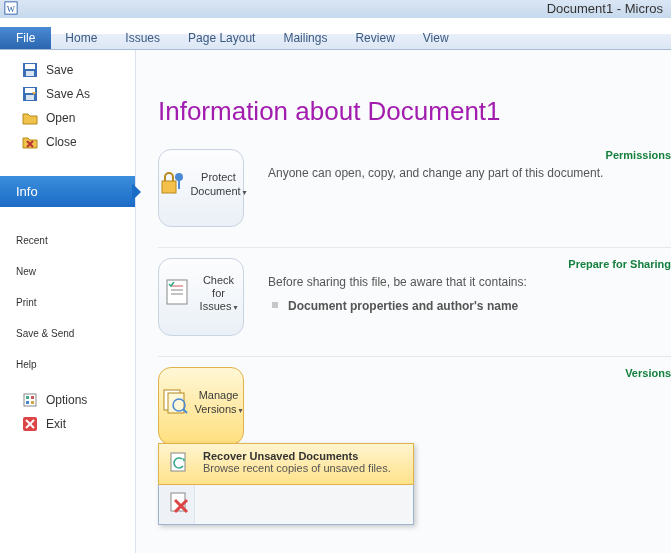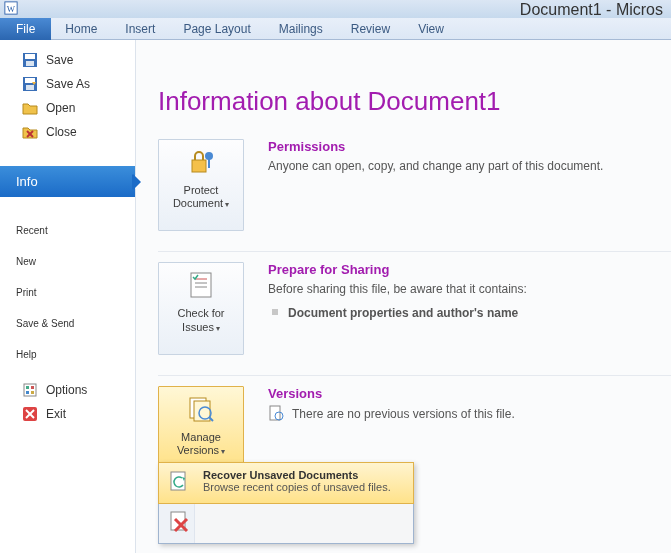--- a/index.html
+++ b/index.html
@@ -1,46 +1,46 @@
 <!DOCTYPE html>
 <html><head>
 <meta charset="utf-8">
 <style>
   * { box-sizing: border-box; margin: 0; padding: 0; }
   body { font-family: "Segoe UI", Tahoma, sans-serif; font-size: 12px; color: #333; background: #fff; width: 671px; height: 553px; overflow: hidden; position: relative; }
   
   .titlebar { height: 18px; background: linear-gradient(#dbe6f4, #c6d9ed); position: relative; }
   .win-icon { position: absolute; left: 4px; top: 1px; width: 14px; height: 14px; }
-  .title-text { position: absolute; right: 8px; top: 1px; font-size: 16px; color: #333; }
-  
-  .ribbon { height: 22px; background: linear-gradient(#e8eff9, #dce7f5); border-bottom: 1px solid #a6bad5; display: flex; align-items: flex-start; }
+  .title-text { position: absolute; right: 8px; top: 1px; font-size: 13px; color: #333; }
+  
+  .ribbon { height: 16px; background: linear-gradient(#e8eff9, #dce7f5); border-bottom: 1px solid #a6bad5; display: flex; align-items: flex-end; margin-top: 16px; }
   .ribbon-tab { padding: 4px 14px; font-size: 12px; color: #3b5a82; cursor: default; }
   .ribbon-tab.file { background: linear-gradient(#4a8ad4, #2b66b0); color: #fff; padding: 4px 16px; }
   
   .main { display: flex; height: calc(553px - 40px); }
   
   .sidebar { width: 135px; background: #fff; position: relative; }
   .side-sec { padding: 8px 0 4px 0; }
   .side-item { display: flex; align-items: center; padding: 4px 10px 4px 22px; gap: 8px; font-size: 12px; color: #333; position: relative; }
   .side-item .ico { width: 16px; height: 16px; flex-shrink: 0; }
   .side-info { background: linear-gradient(#3b8edb, #1b6bc7); color: #fff; padding: 8px 16px; font-size: 13px; position: relative; margin: 18px 0; }
   .side-info-arrow { position: absolute; right: -7px; top: 50%; margin-top: -7px; width: 0; height: 0; border-top: 7px solid transparent; border-bottom: 7px solid transparent; border-left: 7px solid #fff; filter: drop-shadow(-1px 0 0 #1b6bc7); }
   .side-info-arrow::before { content:''; position:absolute; left:-9px; top:-8px; border-top:8px solid transparent; border-bottom:8px solid transparent; border-left:8px solid #1b6bc7; }
   .side-link { padding: 10px 16px; font-size: 10px; color: #333; }
   
   .content { flex: 1; background: #fafbfc; border-left: 1px solid #dce3ec; padding: 22px 0 0 22px; overflow: hidden; }
   .content h1 { font-size: 26px; font-weight: normal; color: #a21caf; margin-bottom: 22px; margin-top: 24px; }
   .section { display: flex; gap: 24px; padding: 10px 0 20px 0; border-top: 1px solid #e5e9ef; }
   .section:first-of-type { border-top: none; padding-top: 0; }
-  .bigbtn { width: 86px; min-height: 78px; border: 1px solid #c8d4e2; background: linear-gradient(#fdfdfe, #eaf0f7); border-radius: 1px; display: flex; flex-direction: column; align-items: center; justify-content: center; padding: 6px 2px 20px; gap: 3px; }
+  .bigbtn { width: 86px; min-height: 78px; border: 1px solid #c8d4e2; background: linear-gradient(#fdfdfe, #eaf0f7); border-radius: 13px; display: flex; align-items: center; justify-content: center; padding: 6px 2px 13px; gap: 3px; }
   .bigbtn.active { background: linear-gradient(#fff7d6, #ffdf7e); border-color: #e0b24a; }
   .bigbtn-label { font-size: 11px; text-align: center; line-height: 1.2; color: #3b3b3b; }
   .bigbtn .chev { font-size: 8px; color: #555; margin-left: 2px; }
   .sec-body { flex: 1; }
-  .sec-title { font-size: 13px; font-weight: bold; color: #a21caf; margin-bottom: 4px; }
+  .sec-title { font-size: 11px; font-weight: bold; color: #15803d; margin-bottom: 4px; text-align: right; }
   .sec-text { font-size: 12px; color: #555; line-height: 1.4; }
   .sec-bullets { margin: 6px 0 12px 4px; font-weight: bold; }
   .sec-bullets li { list-style: none; font-size: 12px; color: #555; padding-left: 16px; position: relative; line-height: 1.5; }
   .sec-bullets li::before { content: ''; position: absolute; left: 0; top: 5px; width: 6px; height: 6px; background: #c7c7c7; }
   .ver-line { display: flex; align-items: center; gap: 8px; font-size: 12px; color: #555; margin-top: 4px; }
 
   .dropdown { position: absolute; left: 300px; top: 400px; width: 256px; background: #f5f6f7; border: 1px solid #9fb4cf; box-shadow: 2px 2px 5px rgba(0,0,0,.2); }
   .dd-item { display: flex; gap: 8px; padding: 6px 8px; border-bottom: 1px solid #e3e8ef; }
   .dd-item:last-child { border-bottom: none; }
   .dd-item.hover { background: linear-gradient(#fff4cf, #ffe28a); border: 1px solid #e0b24a; margin: -1px; }
@@ -58,21 +58,21 @@
         <rect x="1" y="1" width="14" height="14" fill="#fff" stroke="#2a5da8"></rect>
         <text x="8" y="12" text-anchor="middle" font-size="10" fill="#2a5da8" font-family="Georgia">W</text>
       </svg>
   </span>
   <span class="title-text">Document1 - Micros</span>
 </div>
 
 <div class="ribbon">
   <div class="ribbon-tab file">File</div>
   <div class="ribbon-tab">Home</div>
-  <div class="ribbon-tab">Insert</div>
+  <div class="ribbon-tab">Issues</div>
   <div class="ribbon-tab">Page Layout</div>
   <div class="ribbon-tab">Mailings</div>
   <div class="ribbon-tab">Review</div>
   <div class="ribbon-tab">View</div>
 </div>
 
 <div class="main">
   <div class="sidebar">
     <div class="side-sec">
       <div class="side-item">
@@ -185,27 +185,20 @@
         <span><svg width="32" height="32" viewBox="0 0 32 32">
               <rect x="5" y="5" width="16" height="20" fill="#fff" stroke="#b68a1f"></rect>
               <rect x="9" y="8" width="16" height="20" fill="#fff7d6" stroke="#b68a1f"></rect>
               <circle cx="20" cy="20" r="6" fill="none" stroke="#4a8ad4" stroke-width="1.5"></circle>
               <line x1="24" y1="24" x2="28" y2="28" stroke="#4a8ad4" stroke-width="2"></line>
             </svg></span>
         <span class="bigbtn-label"><span>Manage Versions</span><span class="chev">▾</span></span>
       </div>
       <div class="sec-body">
         <div class="sec-title">Versions</div>
-        <div class="ver-line">
-          <span><svg width="16" height="16" viewBox="0 0 16 16">
-                <rect x="2" y="1" width="10" height="14" fill="#fff" stroke="#888"></rect>
-                <circle cx="11" cy="11" r="4" fill="none" stroke="#4a8ad4"></circle>
-              </svg></span>
-          <span>There are no previous versions of this file.</span>
-        </div>
       </div>
 
       <div class="dropdown" style="position:absolute; left:0; top:86px;">
         <div style="background:#eef2f7; width:36px; position:absolute; top:0; bottom:0; left:0; border-right:1px solid #dfe5ee;"></div>
         <div class="dd-item hover" style="position:relative;">
           <span class="dd-ico"><svg viewBox="0 0 28 28">
                 <rect x="4" y="3" width="14" height="18" fill="#fff" stroke="#888"></rect>
                 <path d="M16 16 a5 5 0 1 1 -1 -7" fill="none" stroke="#3a8" stroke-width="1.5"></path>
                 <path d="M15 8 l3 1 l-1 3" fill="#3a8"></path>
               </svg></span>

